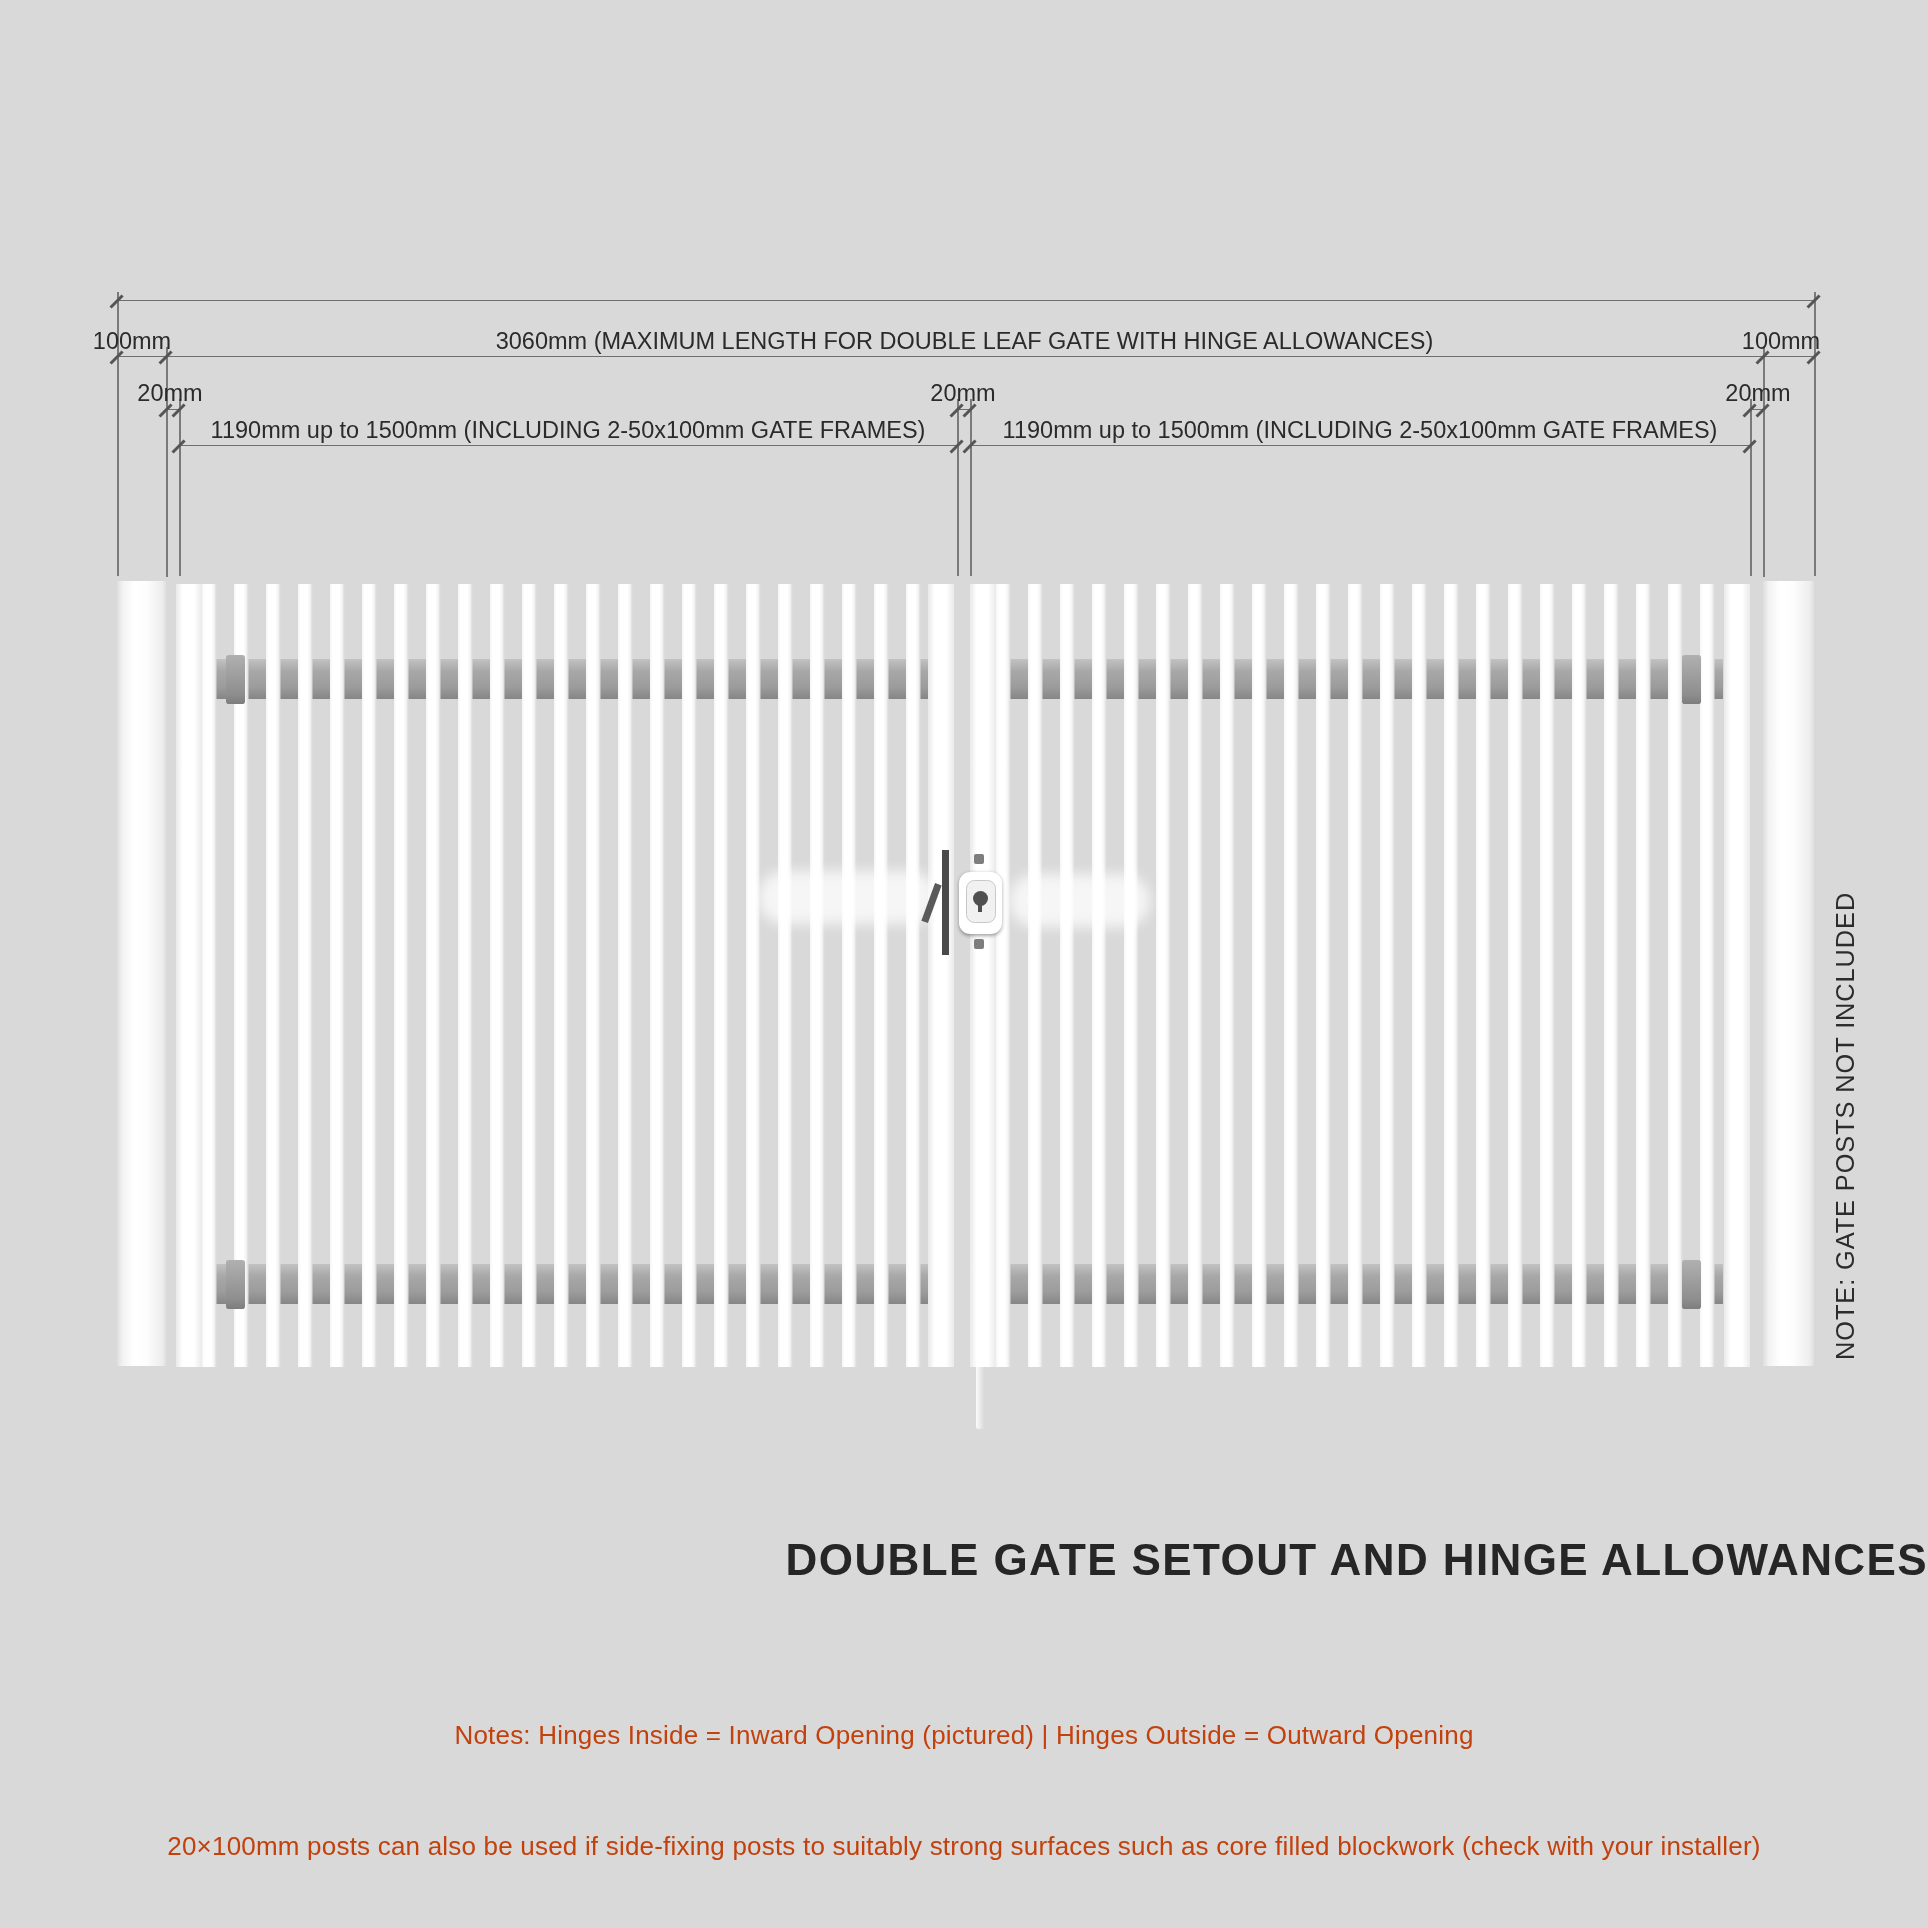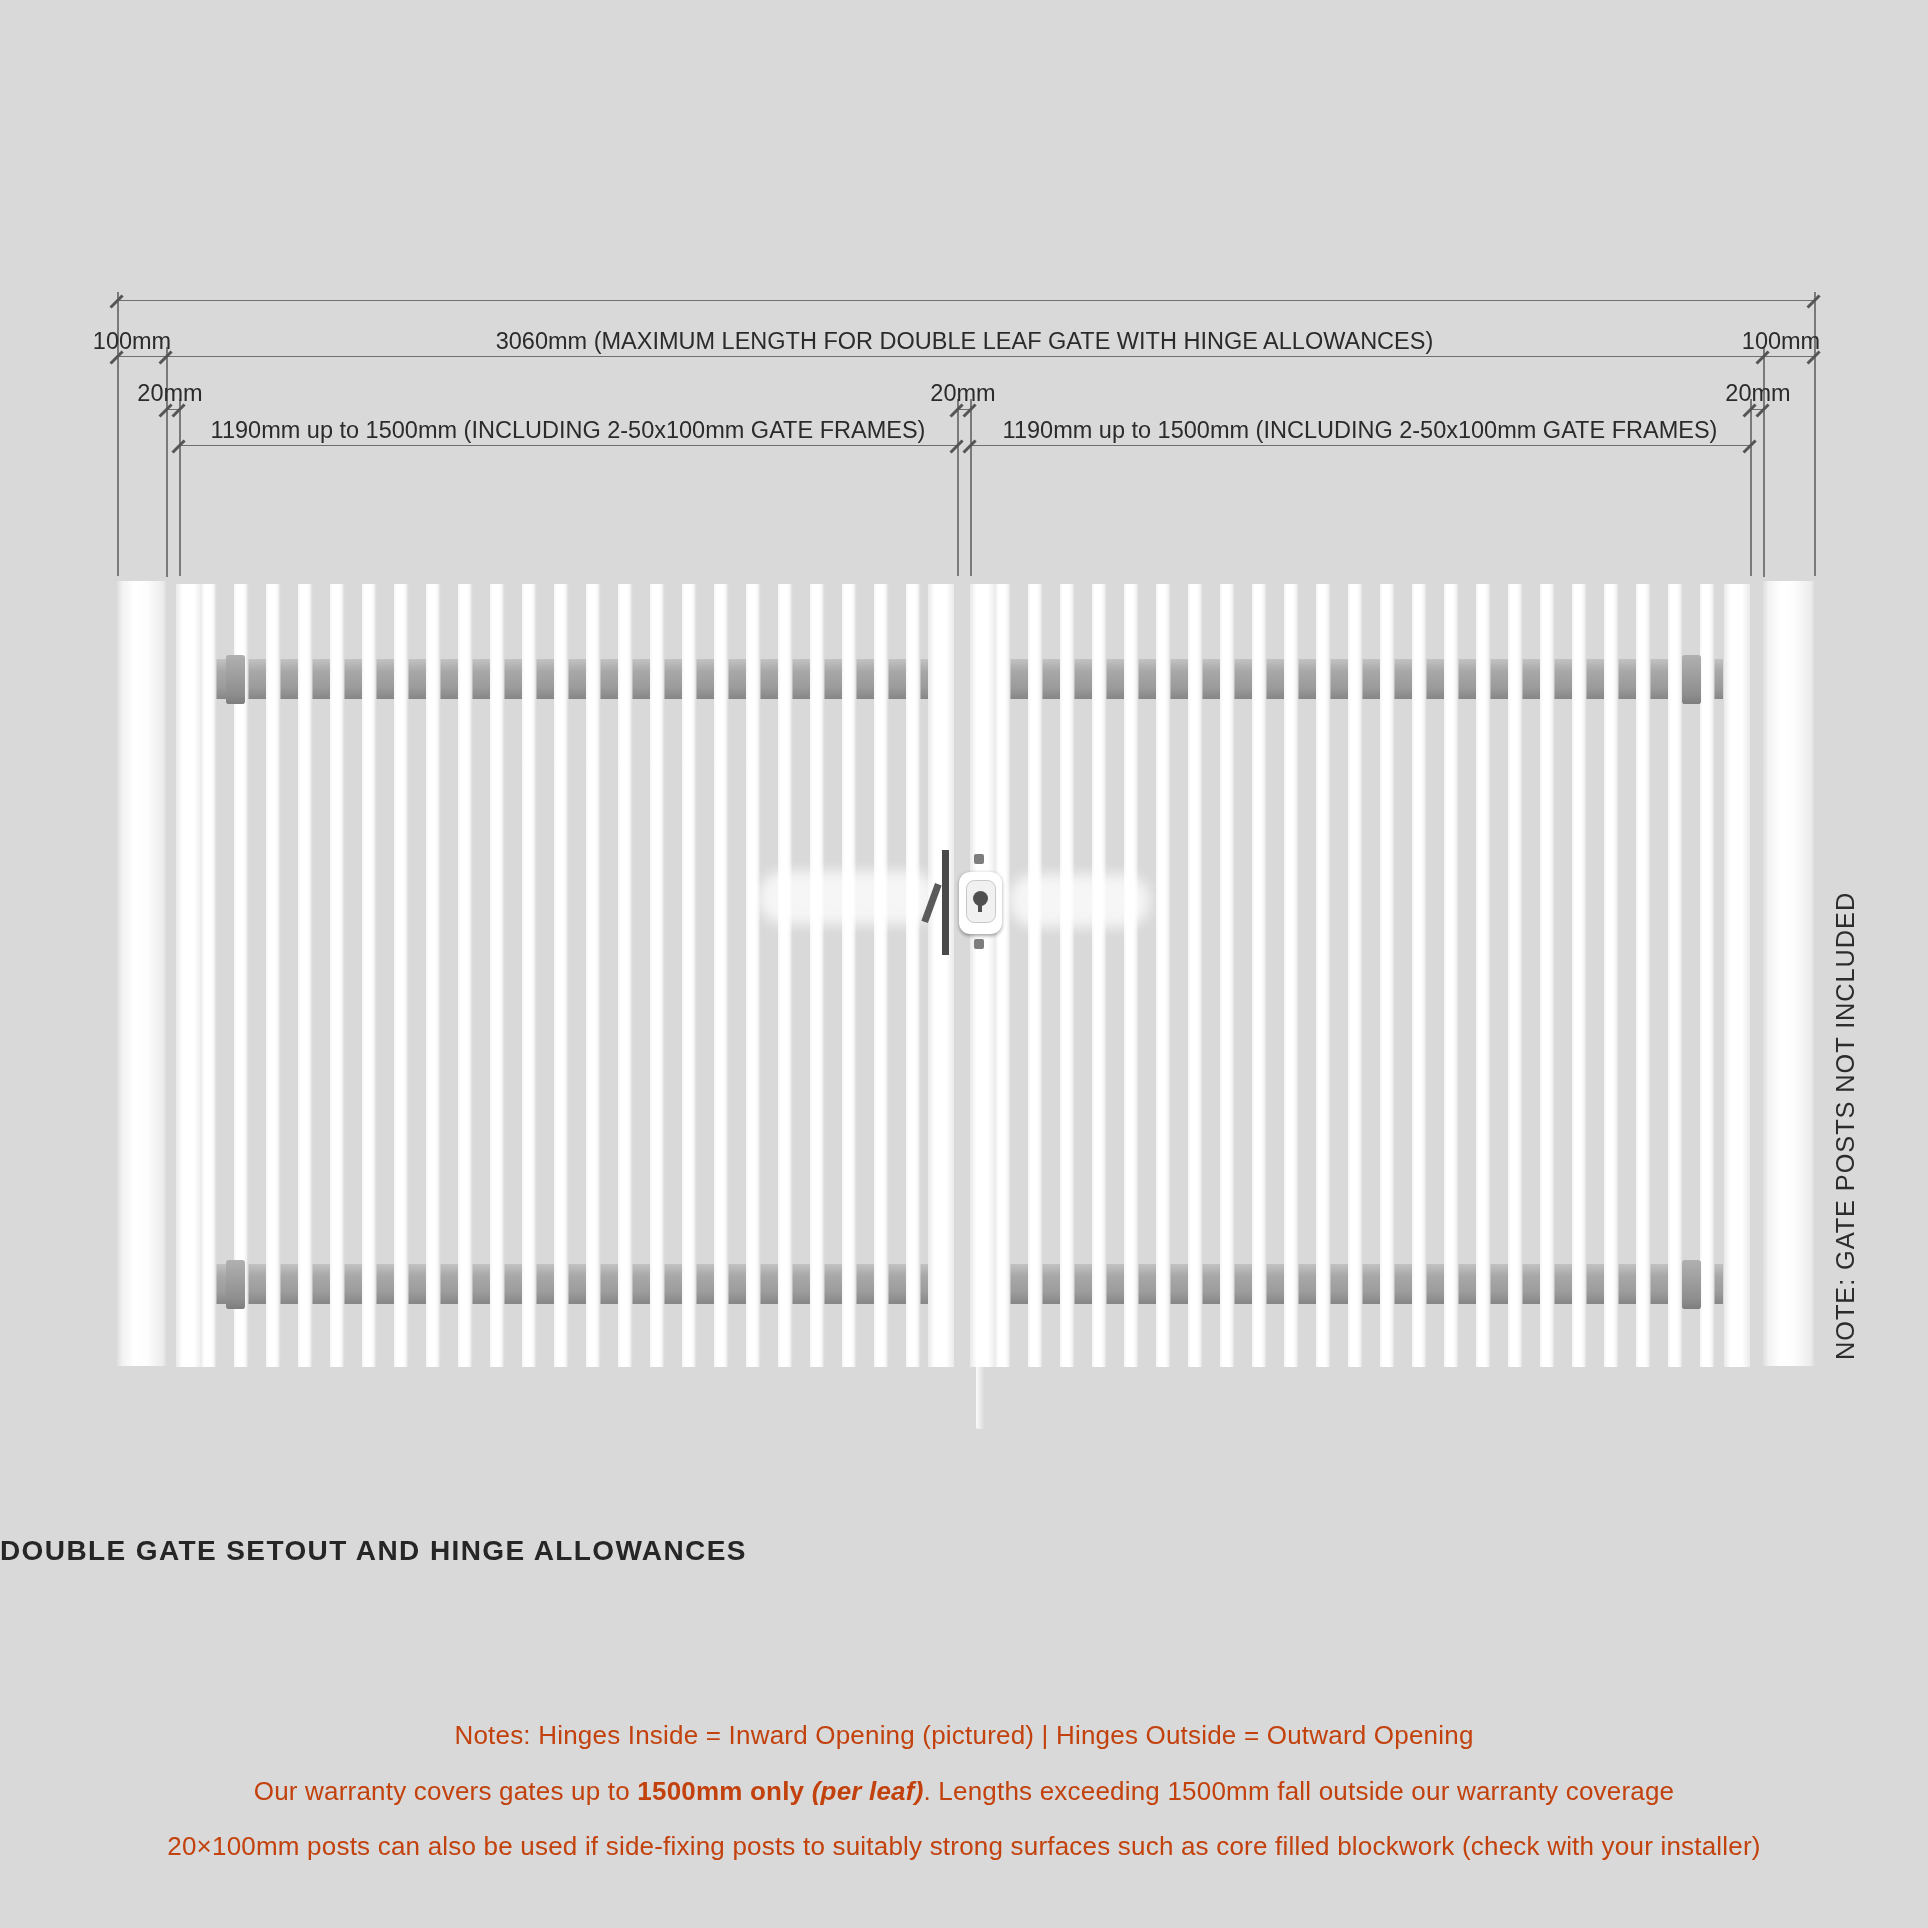--- a/index.html
+++ b/index.html
@@ -14,22 +14,22 @@
   }
   .dim-label{
     position:absolute;font-size:23.5px;color:#2b2b2b;text-align:center;
     white-space:nowrap;line-height:28px;
   }
   .v-note{
     position:absolute;writing-mode:vertical-rl;transform:rotate(180deg);
     font-size:25.4px;letter-spacing:0.9px;color:#2c2c2c;white-space:nowrap;
   }
   .footer-heading{
-    position:absolute;left:0;top:1535px;width:100%;text-align:left;
-    font-size:28px;font-weight:600;letter-spacing:1.4px;color:#262626;
+    position:absolute;left:0;top:1535px;width:100%;text-align:right;
+    font-size:44px;font-weight:600;letter-spacing:1.4px;color:#262626;
   }
   .footer-subheading{
     position:absolute;left:0;top:1600px;width:100%;text-align:center;
     font-size:31px;font-weight:400;letter-spacing:0.5px;color:#2b2b2b;
   }
   .footer-note{
     position:absolute;left:0;width:100%;text-align:center;
     font-size:26px;font-weight:400;color:#c2410c;letter-spacing:0.2px;
   }
   .fn-b{font-weight:700;}
@@ -167,19 +167,16 @@
     <div class="screw" style="left:974px;top:854px;"></div>
     <div class="screw" style="left:974px;top:939px;"></div>
 
     <div class="drop-rod"></div>
   </div>
 
   <div class="v-note" style="left:1831px;top:855px;height:505px;">NOTE: GATE POSTS NOT INCLUDED</div>
 
   <div class="footer-heading">DOUBLE GATE SETOUT AND HINGE ALLOWANCES</div>
   <div class="footer-note" style="top:1720px;">Notes: Hinges Inside = Inward Opening (pictured) | Hinges Outside = Outward Opening</div>
-  <div class="footer-note" style="top:1776px;">
-    <span>Our warranty covers gates up to </span><span class="fn-b">1500mm only </span><span class="fn-bi">(per leaf)</span><span>. Lengths exceeding 1500mm fall outside our warranty coverage</span>
-  </div>
   <div class="footer-note" style="top:1831px;">20×100mm posts can also be used if side-fixing posts to suitably strong surfaces such as core filled blockwork (check with your installer)</div>
 
 </div>
 
 
 </body></html>

